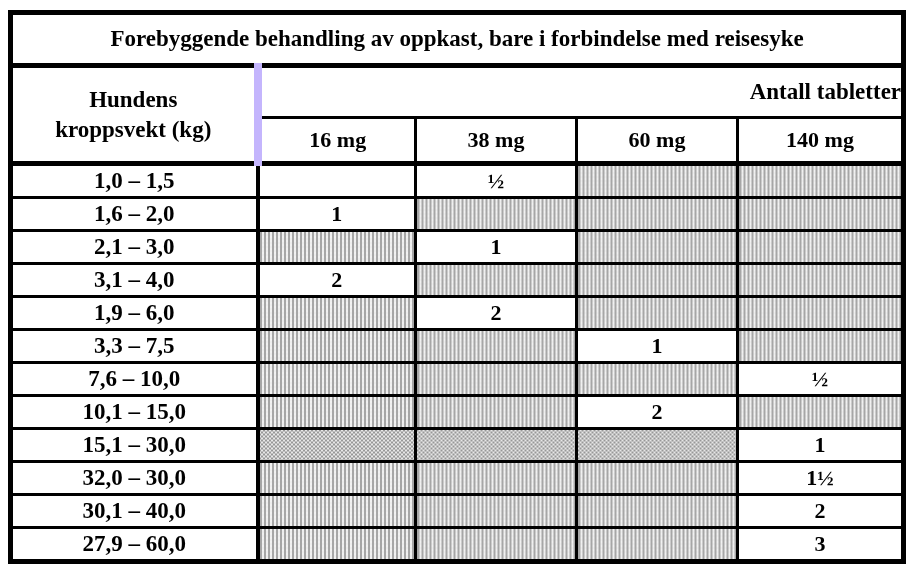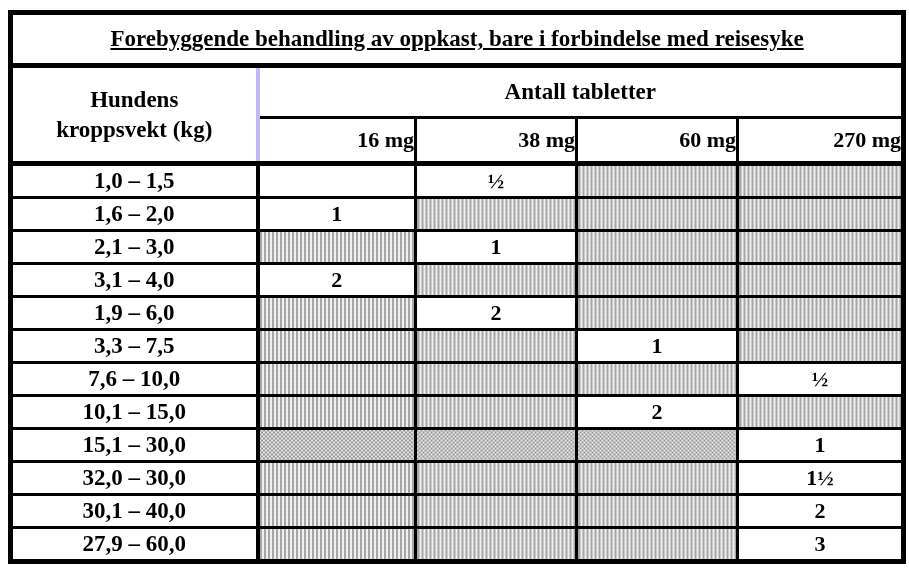--- a/index.html
+++ b/index.html
@@ -10,27 +10,27 @@
   }
   table.dose-table{
     position:absolute;left:8px;top:10px;width:893px;
     border-collapse:collapse;table-layout:fixed;
     border:5px solid #000;
   }
   th,td{
     border:3px solid #000;text-align:center;vertical-align:middle;
     font-weight:bold;padding:0;overflow:hidden;white-space:nowrap;
   }
-  .title-th{height:48px;font-size:23px;border-bottom:5px solid #000;text-decoration:underline;}
+  .title-th{height:48px;font-size:23px;border-bottom:5px solid #000;}
   .weight-th{
     font-size:23px;line-height:1.3;border-bottom:5px solid #000;
-    border-right:4px solid #c4b5fd;padding:0 34px;white-space:normal;
+    border-right:8px solid #c4b5fd;padding:0 34px;white-space:normal;
   }
-  .antall-th{height:48px;font-size:23px;}
-  .mg-th{height:42px;font-size:22px;border-bottom:5px solid #000;text-align:right;}
+  .antall-th{height:48px;font-size:23px;text-align:right;}
+  .mg-th{height:42px;font-size:22px;border-bottom:5px solid #000;}
   tbody td{height:30px;font-size:22px;}
   td.weight-td{border-right:4px solid #000;font-size:23px;}
   td.shade-lines{
     background-color:#ededed;
     background-image:
       repeating-linear-gradient(90deg,#a6a6a6 0 2px,rgba(0,0,0,0) 2px 4px),
       repeating-linear-gradient(180deg,rgba(255,255,255,0.45) 0 1px,rgba(0,0,0,0) 1px 4px);
   }
   td.shade-dots{
     background-color:#e7e7e7;
@@ -58,21 +58,21 @@
         <th colspan="5" class="title-th">Forebyggende behandling av oppkast, bare i forbindelse med reisesyke</th>
       </tr>
       <tr>
         <th rowspan="2" class="weight-th">Hundens kroppsvekt (kg)</th>
         <th colspan="4" class="antall-th">Antall tabletter</th>
       </tr>
       <tr>
           <th class="mg-th">16 mg</th>
           <th class="mg-th">38 mg</th>
           <th class="mg-th">60 mg</th>
-          <th class="mg-th">270 mg</th>
+          <th class="mg-th">140 mg</th>
         </tr>
     </thead>
     <tbody>
         <tr>
     <td class="weight-td">1,0 – 1,5</td>
   <td></td>
           <td>½</td>
           <td class="shade-lines"></td>
           <td class="shade-lines"></td>
         </tr>

